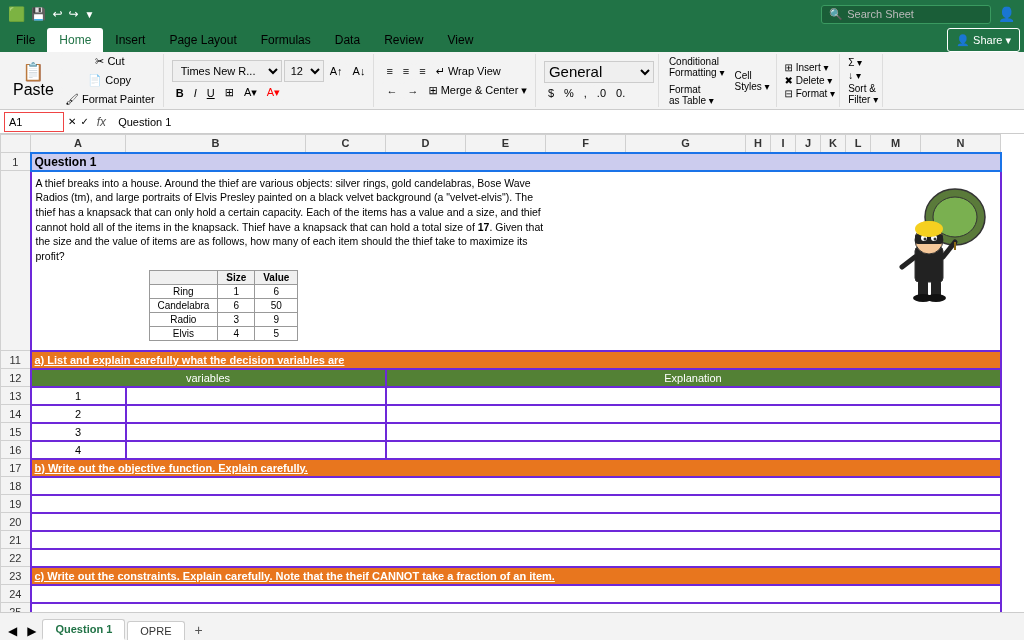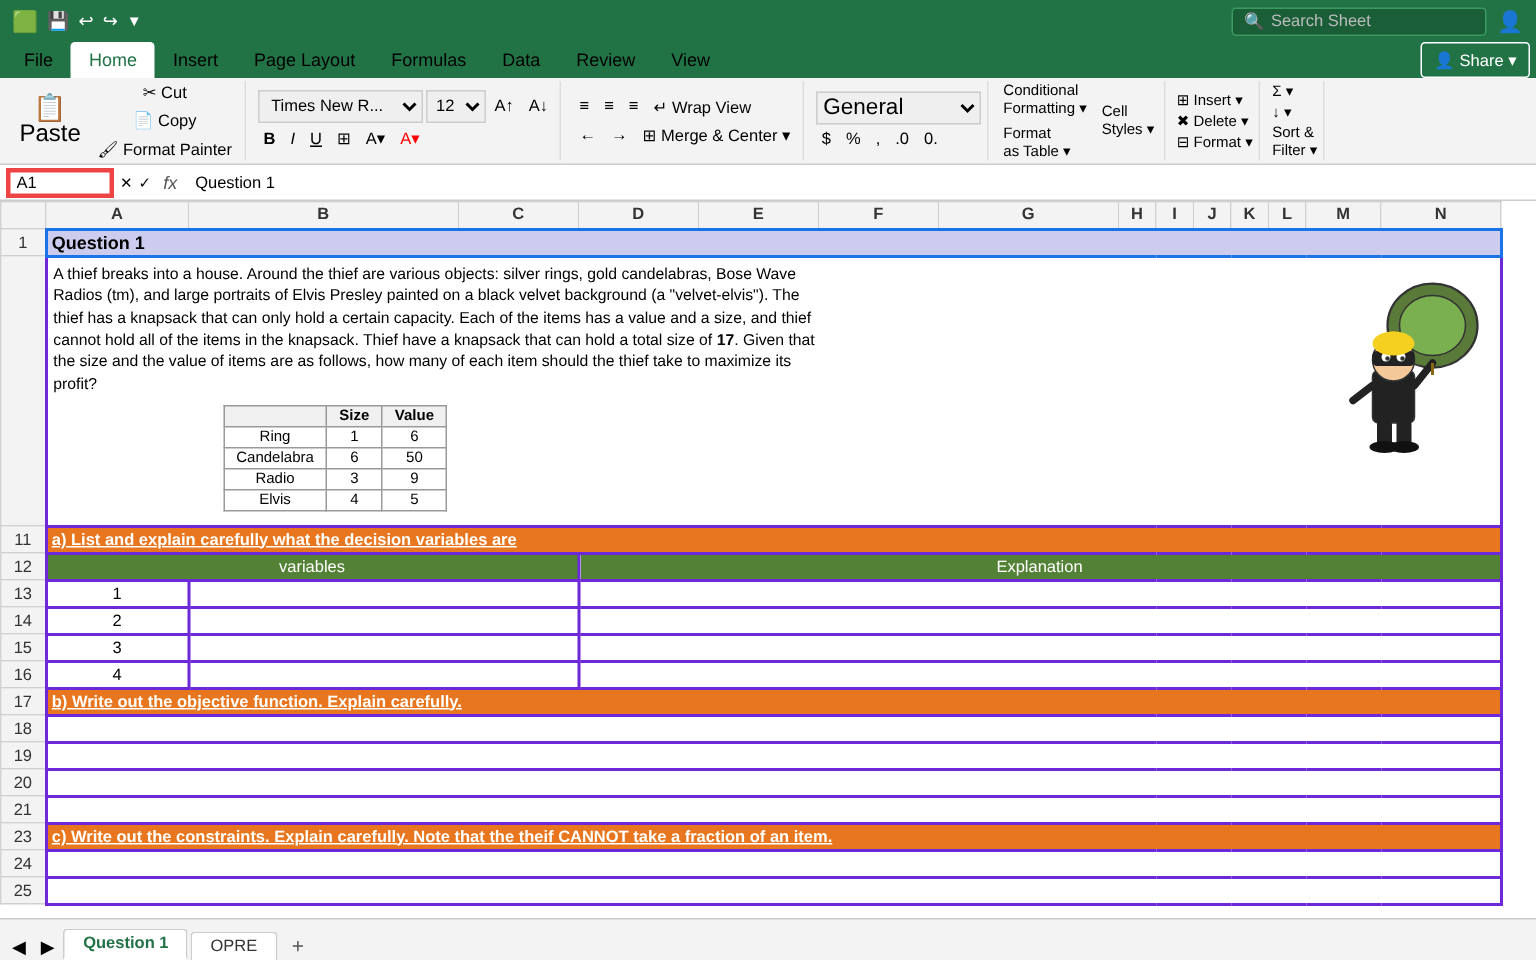--- a/index.html
+++ b/index.html
@@ -113,22 +113,22 @@
     #formula-bar {
       display: flex;
       align-items: center;
       border-bottom: 1px solid #ccc;
       height: 24px;
       background: white;
       padding: 0 4px;
       gap: 4px;
     }
     #cell-ref {
-      width: 72px;
-      border: 3px solid #ef4444;
+      width: 60px;
+      border: 1px solid #ef4444;
       padding: 1px 4px;
       font-size: 11px;
       height: 20px;
     }
     .fx-label { font-style: italic; color: #555; font-size: 12px; padding: 0 4px; }
     #formula-input {
       flex: 1;
       border: none;
       font-size: 11px;
       padding: 1px 4px;
@@ -544,20 +544,24 @@
           <td class="cell" colspan="14"></td>
         </tr>
         <tr>
           <td class="row-header">20</td>
           <td class="cell" colspan="14"></td>
         </tr>
         <tr>
           <td class="row-header">21</td>
           <td class="cell" colspan="14"></td>
         </tr>
+        <tr>
+          <td class="row-header">22</td>
+          <td class="cell" colspan="14"></td>
+        </tr>
 
         <tr>
           <td class="row-header">23</td>
           <td class="cell" colspan="14" style="background:#e8761e;color:white;font-weight:bold;font-size:11px;text-decoration:underline;">c) Write out the constraints. Explain carefully. Note that the theif CANNOT take a fraction of an item.</td>
         </tr>
 
         <tr>
           <td class="row-header">24</td>
           <td class="cell" colspan="14"></td>
         </tr>

